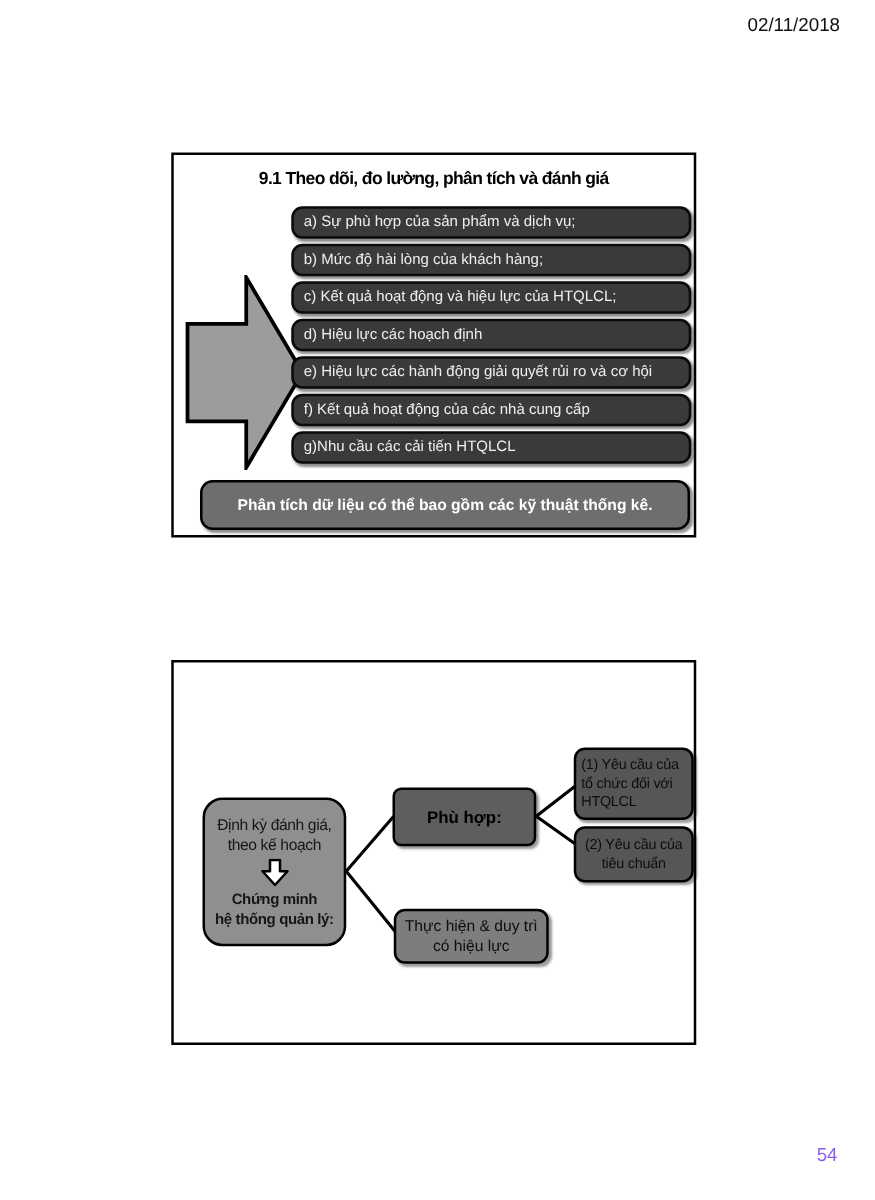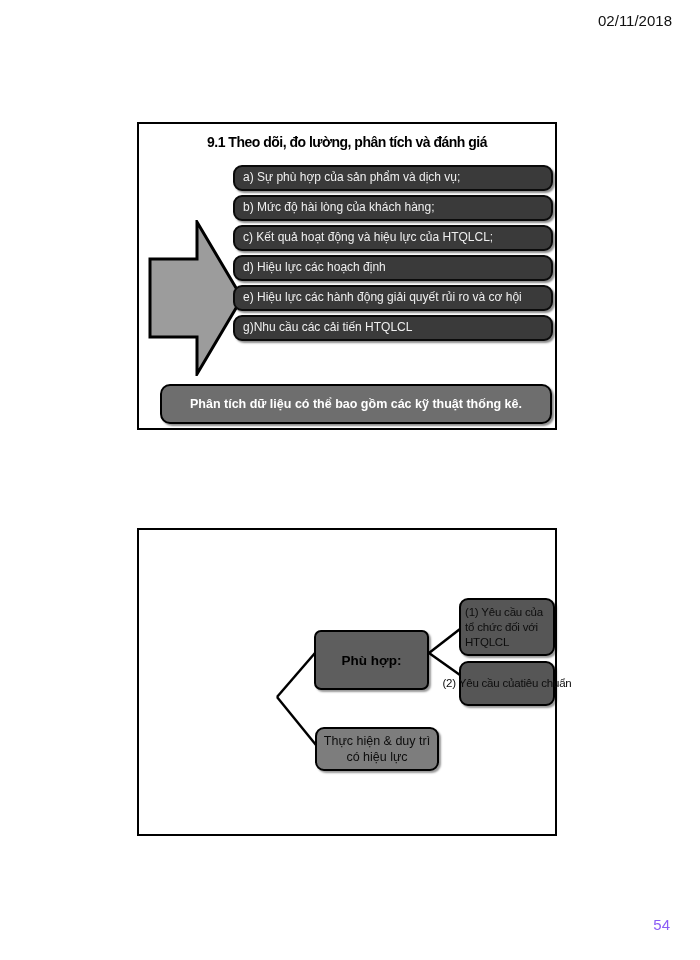--- a/index.html
+++ b/index.html
@@ -40,31 +40,31 @@
 
   .lbox { position:absolute; left:23px; top:108px; width:115px; height:119px;
     background:#8f8f8f; border:2px solid #000; border-radius:16px;
     display:flex; flex-direction:column; align-items:center; justify-content:center;
     text-align:center; color:#161616; font-size:12.5px; line-height:16px; }
   .lbox .bold-line { font-weight:bold; font-size:12px; letter-spacing:-0.3px;
     white-space:nowrap; }
   .lbox .norm-line { white-space:nowrap; letter-spacing:-0.3px; }
   .dn-arrow { margin:3px 0 2px 0; }
 
-  .mid-top { position:absolute; left:175px; top:100px; width:115px; height:60px;
+  .mid-top { position:absolute; left:175px; top:100px; width:115px; height:47px;
     background:#5e5e5e; border:2px solid #000; border-radius:7px; display:flex;
     align-items:center; justify-content:center; color:#000; font-weight:bold;
     font-size:13.5px; box-shadow:2px 2px 2px rgba(0,0,0,0.4); }
 
   .rbox { position:absolute; left:320px; width:96px; background:#565656;
     border:2px solid #000; border-radius:9px; color:#0d0d0d; font-size:11.5px;
     line-height:15px; letter-spacing:-0.2px; box-shadow:2px 2px 2px rgba(0,0,0,0.4); }
   .rbox div { white-space:nowrap; }
   #rbox1 { top:68px; height:58px; padding:5px 2px 0 4px; text-align:left; }
-  #rbox2 { top:131px; height:45px; display:flex; flex-direction:row;
+  #rbox2 { top:131px; height:45px; display:flex; flex-direction:column;
     align-items:center; justify-content:center; text-align:center; }
 
   .mid-bottom { position:absolute; left:176px; top:197px; width:124px; height:44px;
     background:#7d7d7d; border:2px solid #000; border-radius:9px; display:flex;
     flex-direction:column; align-items:center; justify-content:center; text-align:center;
     color:#0d0d0d; font-size:12.5px; line-height:16px;
     box-shadow:2px 2px 2px rgba(0,0,0,0.4); }
   .mid-bottom div { white-space:nowrap; }
 </style>
 </head>
@@ -79,35 +79,45 @@
   <svg class="big-arrow" viewBox="0 0 98 156">
     <polygon points="3,39 50,39 50,2 95,78 50,154 50,117 3,117" fill="#9c9c9c" stroke="#000" stroke-width="3"></polygon>
   </svg>
 
   <div class="items">
     <div class="item">a) Sự phù hợp của sản phẩm và dịch vụ;</div>
     <div class="item">b) Mức độ hài lòng của khách hàng;</div>
     <div class="item">c) Kết quả hoạt động và hiệu lực của HTQLCL;</div>
     <div class="item">d) Hiệu lực các hoạch định</div>
     <div class="item">e) Hiệu lực các hành động giải quyết rủi ro và cơ hội</div>
+    <div class="item">f) Kết quả hoạt động của các nhà cung cấp</div>
     <div class="item">g)Nhu cầu các cải tiến HTQLCL</div>
   </div>
 
   <div class="note-box">Phân tích dữ liệu có thể bao gồm các kỹ thuật thống kê.</div>
 </div>
 
 <div class="slide" id="slide2">
 
   <svg class="connectors" viewBox="0 0 420 306">
     <line x1="138" y1="167" x2="176" y2="123" stroke="#000" stroke-width="2.5"></line>
     <line x1="138" y1="167" x2="177" y2="215" stroke="#000" stroke-width="2.5"></line>
     <line x1="290" y1="123" x2="321" y2="99" stroke="#000" stroke-width="2.5"></line>
     <line x1="290" y1="123" x2="321" y2="145" stroke="#000" stroke-width="2.5"></line>
   </svg>
 
+  <div class="lbox">
+    <div class="norm-line">Định kỳ đánh giá,</div>
+    <div class="norm-line">theo kế hoạch</div>
+    <svg class="dn-arrow" width="24" height="22" viewBox="0 0 24 22">
+      <path d="M8 1 L16 1 L16 10 L22 10 L12 21 L2 10 L8 10 Z" fill="#ffffff" stroke="#000" stroke-width="2" stroke-linejoin="round"></path>
+    </svg>
+    <div class="bold-line">Chứng minh</div>
+    <div class="bold-line">hệ thống quản lý:</div>
+  </div>
 
   <div class="mid-top">Phù hợp:</div>
 
   <div class="rbox" id="rbox1">
     <div>(1) Yêu cầu của</div>
     <div>tổ chức đối với</div>
     <div>HTQLCL</div>
   </div>
 
   <div class="rbox" id="rbox2">

